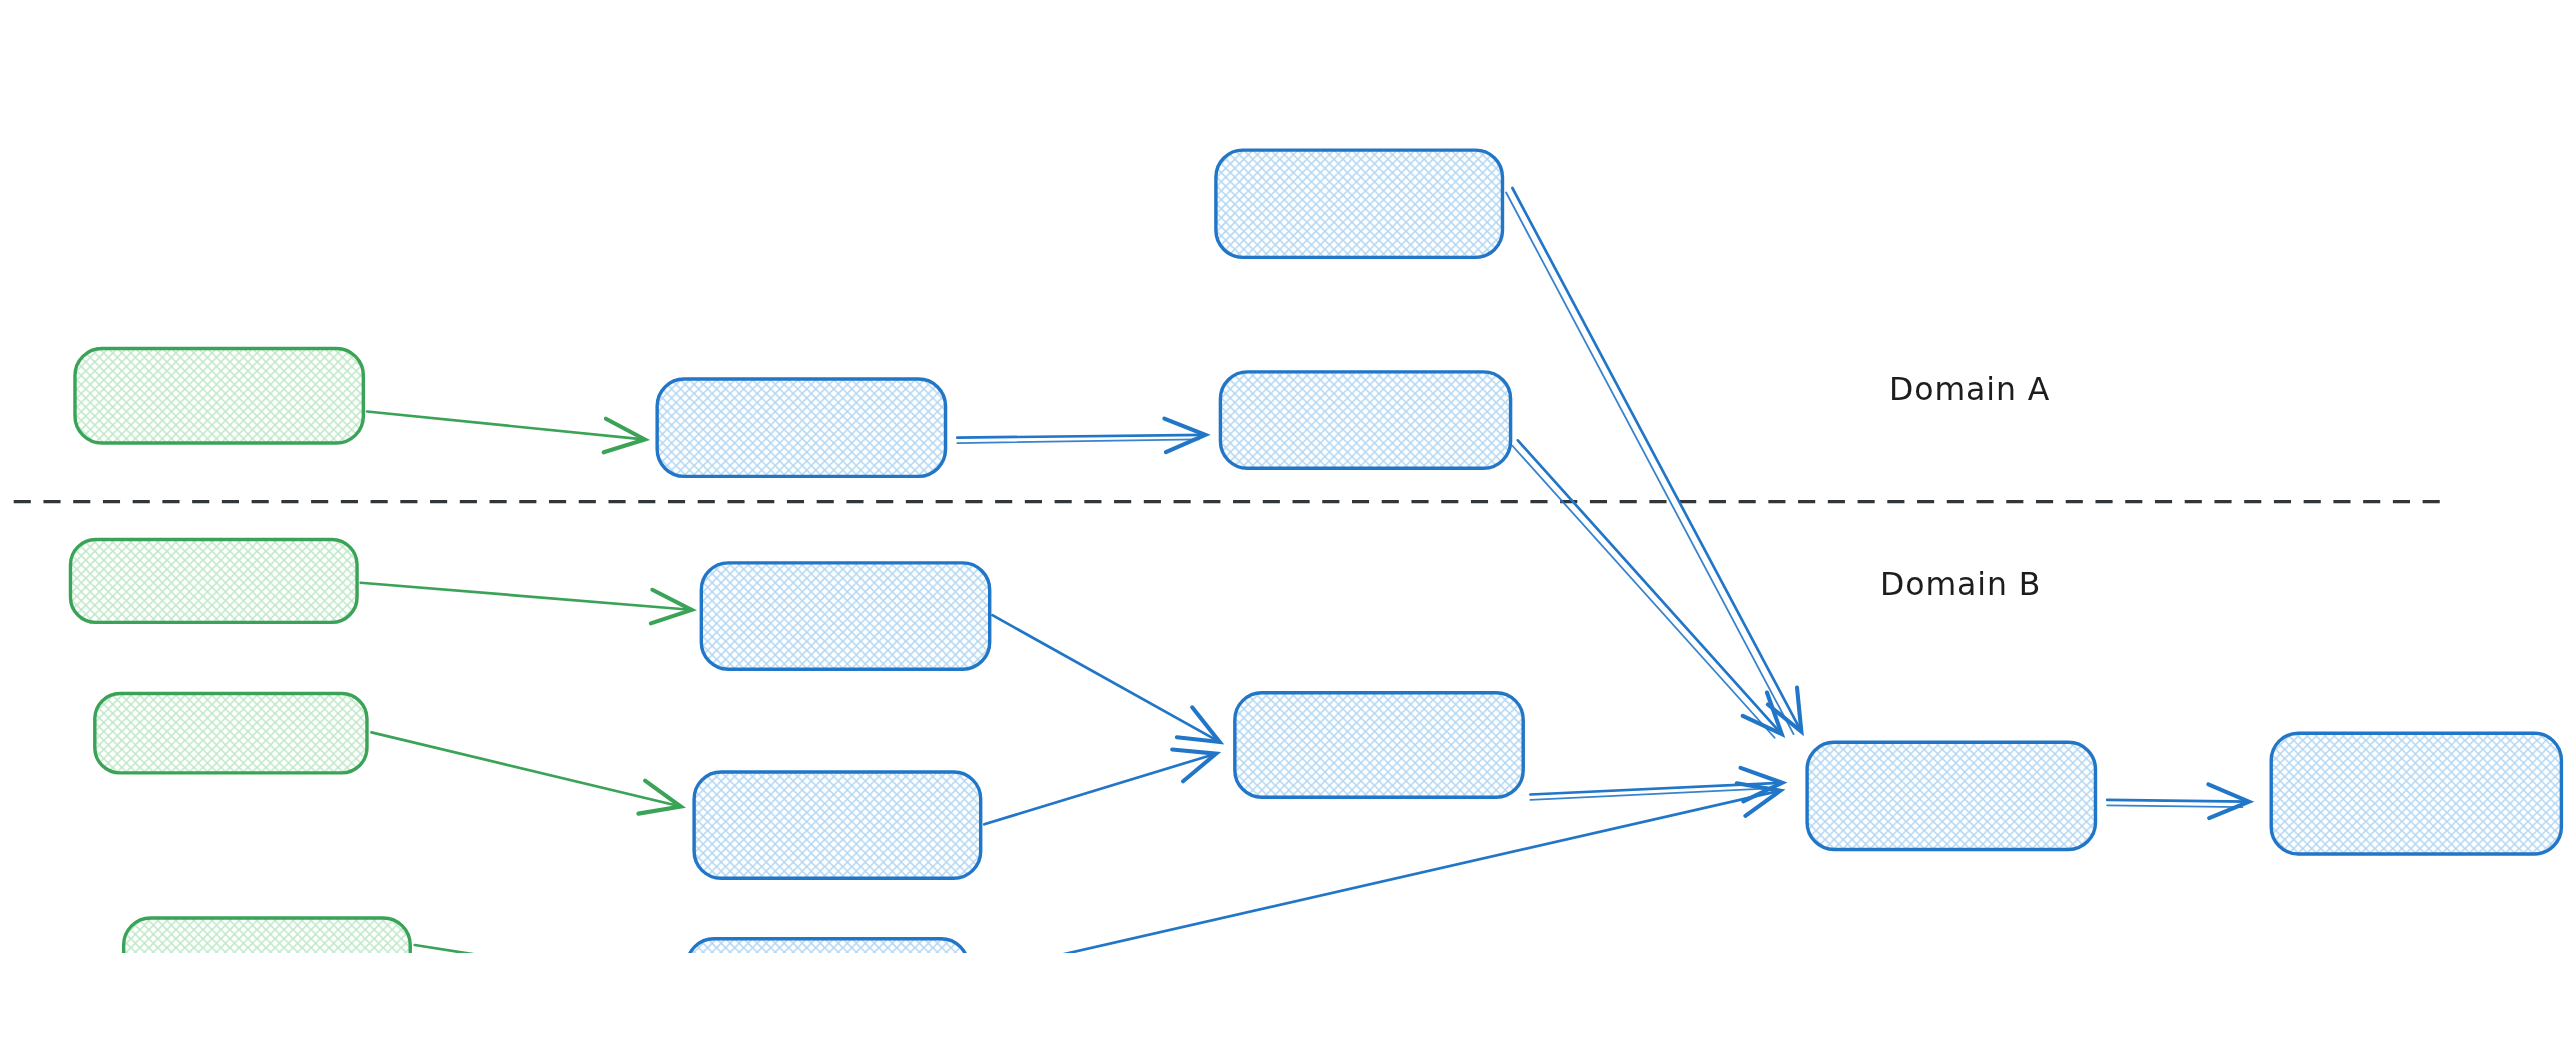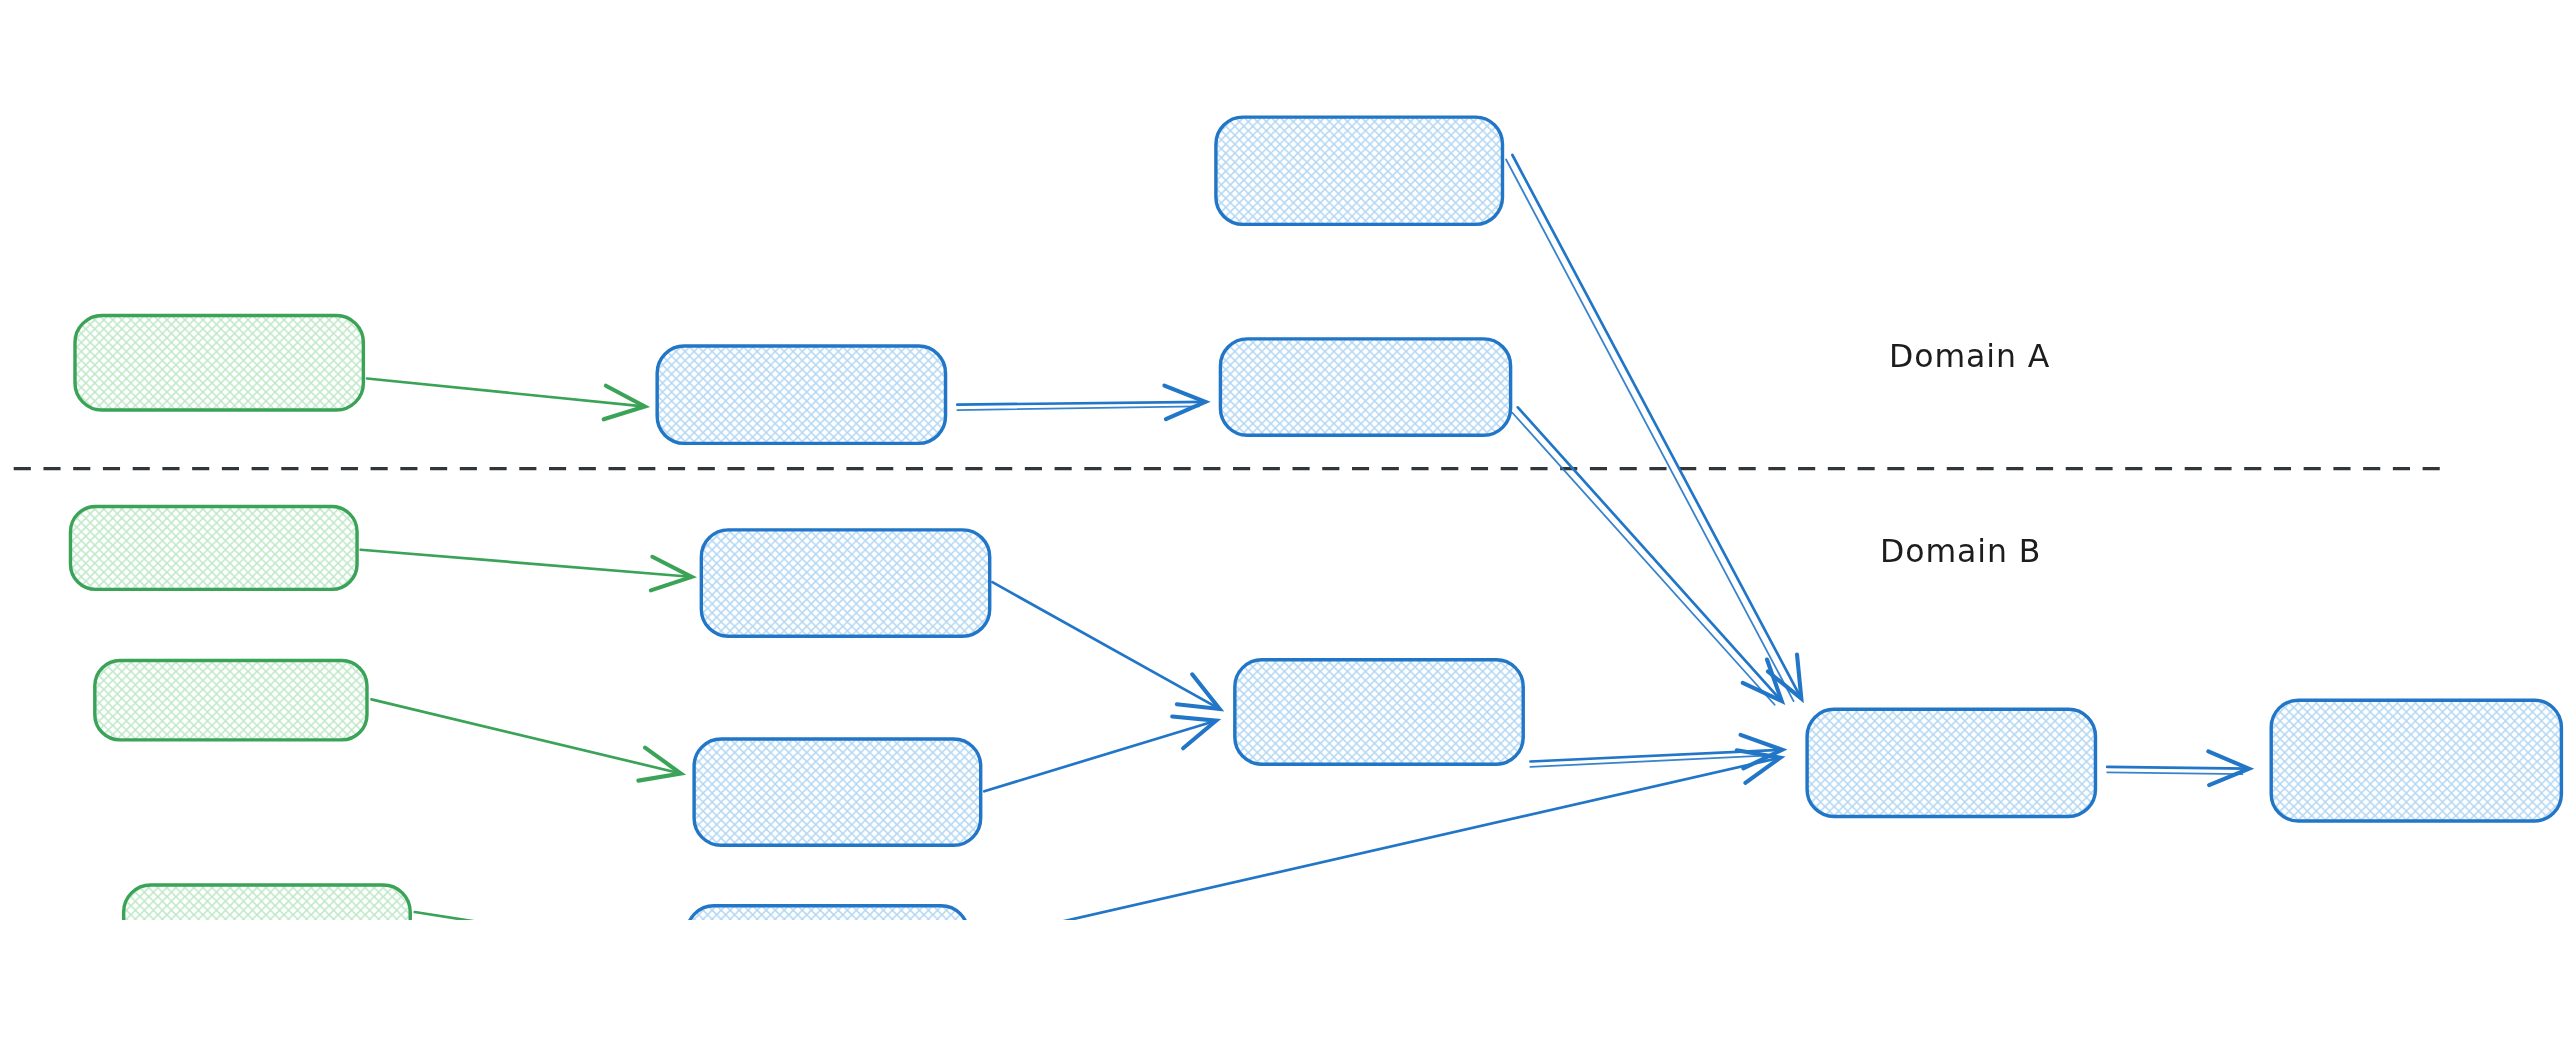--- a/index.html
+++ b/index.html
@@ -7,20 +7,21 @@
     padding: 0;
     background: #ffffff;
     font-family: "DejaVu Sans", "Liberation Sans", sans-serif;
   }
   .canvas-wrap {
     position: relative;
     width: 2576px;
     height: 920px;
     background: #ffffff;
     overflow: hidden;
+    margin-top: 33px;
   }
   svg { display: block; }
   .node-rect {
     stroke-width: 3.8;
     stroke-linejoin: round;
   }
   .node-rect.green { stroke: #3aa357; fill: url(#hatchGreen); }
   .node-rect.blue  { stroke: #2276c7; fill: url(#hatchBlue); }
   .edge {
     fill: none;

